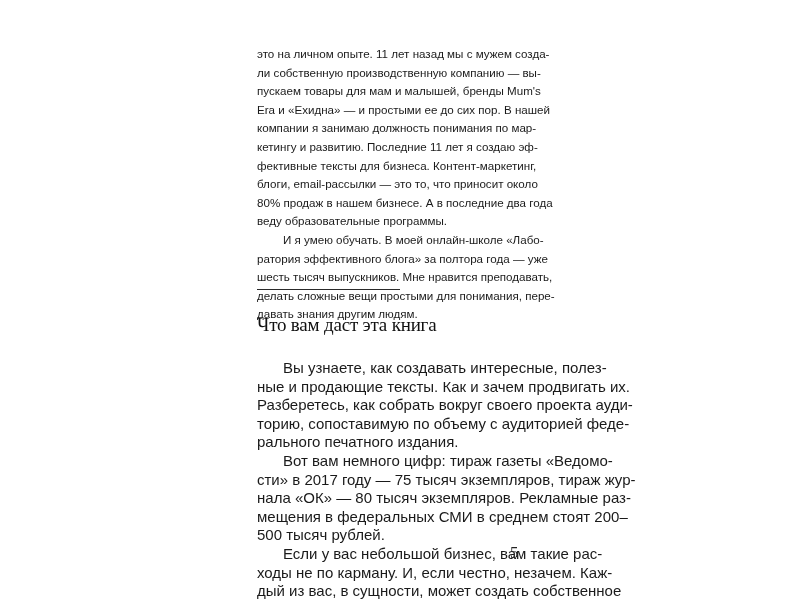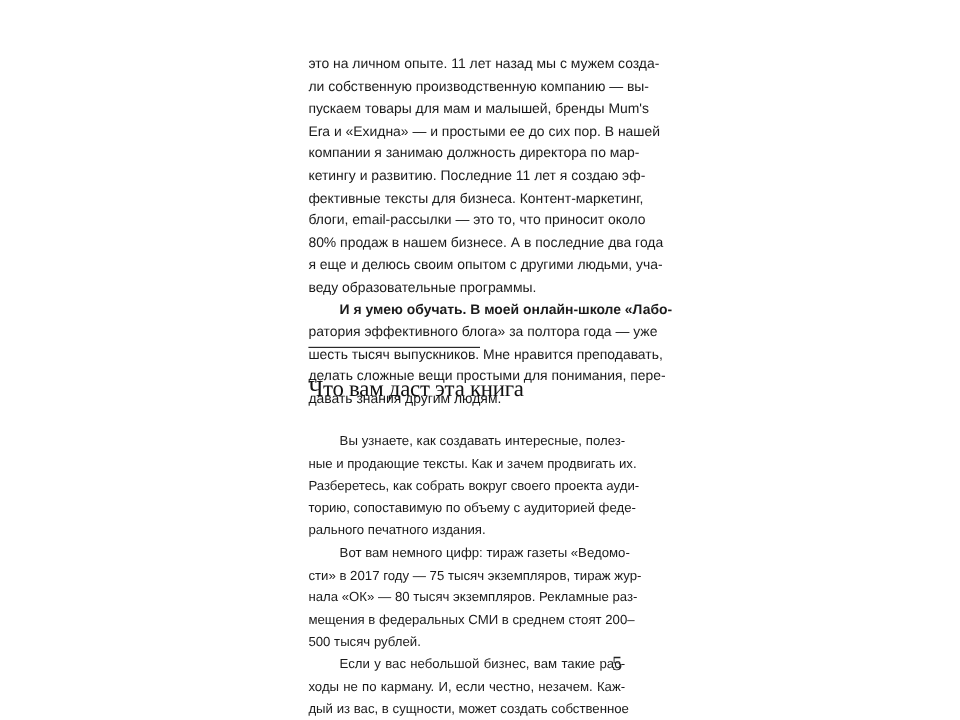--- a/index.html
+++ b/index.html
@@ -61,51 +61,50 @@
       margin: 0;
       font-weight: normal;
     }
     .page2 {
       position: absolute;
       left: 257px;
       top: 359px;
       width: 264px;
       color: #1a1a1a;
       font-family: "Liberation Sans", "DejaVu Sans", sans-serif;
-      font-size: 11px;
+      font-size: 15px;
       line-height: 18.6px;
     }
     .page-number {
       position: absolute;
       left: 510px;
       top: 543px;
       font-family: "Liberation Serif", "DejaVu Serif", serif;
       font-size: 17px;
       color: #222222;
     }
   </style>
 </head>
 <body>
 
 <div class="page">
   <p class="para">
     <span class="line">это на личном опыте. 11 лет назад мы с мужем созда-</span>
     <span class="line">ли собственную производственную компанию — вы-</span>
     <span class="line">пускаем товары для мам и малышей, бренды Mum's</span>
     <span class="line">Era и «Ехидна» — и простыми ее до сих пор. В нашей</span>
-    <span class="line">компании я занимаю должность директора по мар-</span>
+    <span class="line">компании я занимаю должность понимания по мар-</span>
     <span class="line">кетингу и развитию. Последние 11 лет я создаю эф-</span>
     <span class="line">фективные тексты для бизнеса. Контент-маркетинг,</span>
     <span class="line">блоги, email-рассылки — это то, что приносит около</span>
     <span class="line">80% продаж в нашем бизнесе. А в последние два года</span>
-    <span class="line">я еще и делюсь своим опытом с другими людьми, уча-</span>
     <span class="line last">веду образовательные программы.</span>
   </p>
   <p class="para">
-    <span class="line" style="padding-left:26px;font-weight:bold;">И я умею обучать. В моей онлайн-школе «Лабо-</span>
+    <span class="line" style="padding-left:26px;">И я умею обучать. В моей онлайн-школе «Лабо-</span>
     <span class="line">ратория эффективного блога» за полтора года — уже</span>
     <span class="line">шесть тысяч выпускников. Мне нравится преподавать,</span>
     <span class="line">делать сложные вещи простыми для понимания, пере-</span>
     <span class="line last">давать знания другим людям.</span>
   </p>
 </div>
 
 <div class="rule"></div>
 
 <h2 class="section-title">Что вам даст эта книга</h2>

